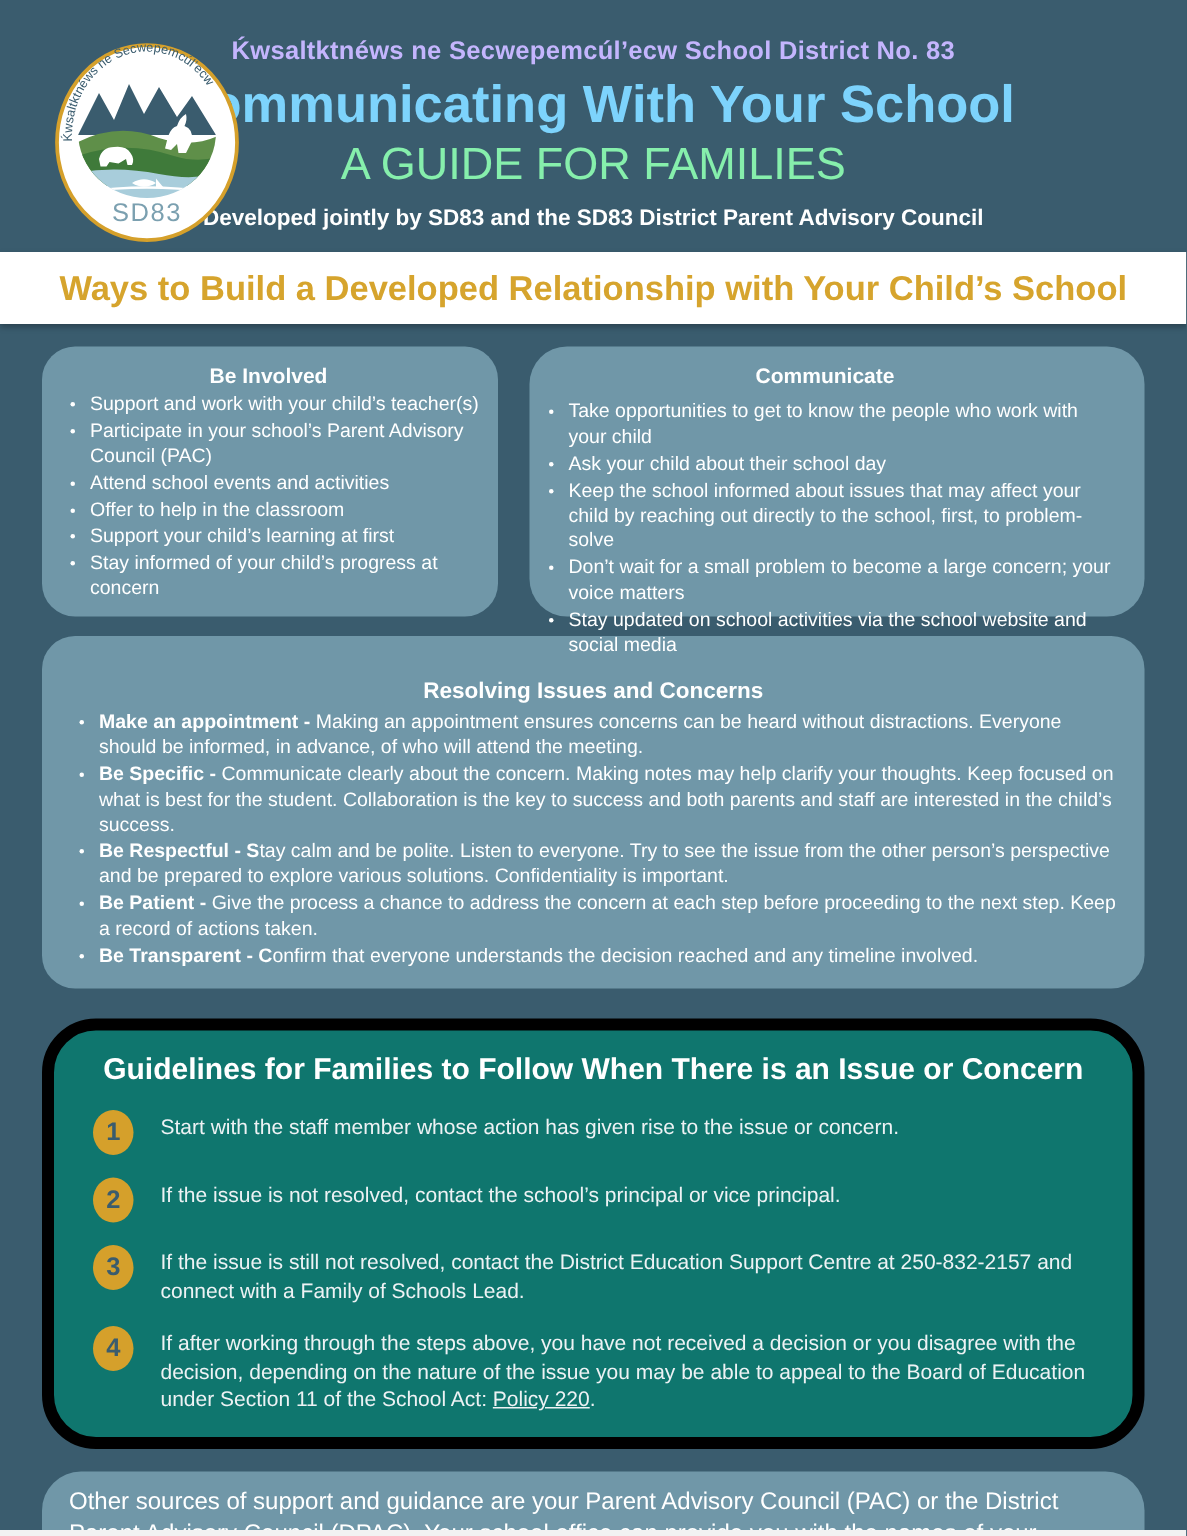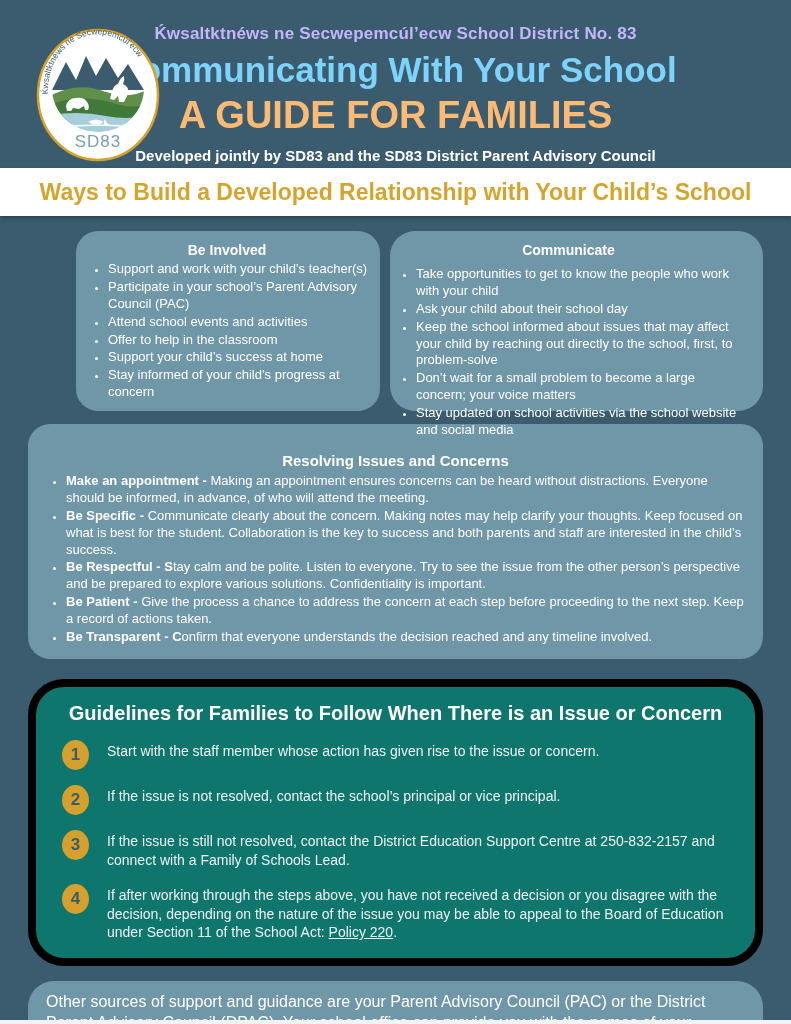--- a/index.html
+++ b/index.html
@@ -12,32 +12,32 @@
   .page{
     position:relative;width:791px;height:1024px;
     background:#3a5c6e;overflow:hidden;
   }
   
   .header{position:relative;height:168px;background:#3a5c6e;}
   .logo{position:absolute;left:36px;top:28px;width:124px;height:134px;}
   .header-text{padding-top:24px;text-align:center;}
   .district-line{color:#c4b5fd;font-weight:bold;font-size:17px;letter-spacing:.2px;}
   .main-title{color:#7dd3fc;font-weight:bold;font-size:35px;line-height:1.22;margin-top:5px;}
-  .sub-title{color:#fdba74;font-weight:bold;font-size:38px;line-height:1.22;}
+  .sub-title{color:#86efac;font-weight:normal;font-size:30px;line-height:1.22;}
   .dev-line{color:#ffffff;font-weight:bold;font-size:15px;margin-top:9px;}
   
   .banner{
     height:48px;background:#ffffff;display:flex;align-items:center;justify-content:center;
     box-shadow:0 2px 4px rgba(0,0,0,.28);position:relative;z-index:2;
   }
   .banner-title{color:#d6a42d;font-weight:bold;font-size:23px;}
   
   .content{padding:0 28px;}
   .panel{background:#7097a8;color:#ffffff;box-sizing:border-box;}
-  .two-col{display:flex;gap:10px;margin-top:15px;height:180px;margin-left:48px;}
+  .two-col{display:flex;gap:21px;margin-top:15px;height:180px;}
   .box-left{width:304px;border-radius:22px;padding:9px 10px 8px 8px;}
   .box-right{flex:1;border-radius:25px;padding:9px 18px 8px 2px;}
   .panel-title{text-align:center;font-weight:bold;font-size:14px;margin:2px 0 3px;}
   ul.bullets{margin:2px 0 0;padding-left:24px;list-style:disc;}
   ul.bullets li{font-size:13px;line-height:1.3;margin-bottom:1px;}
   ul.bullets li::marker{font-size:11px;}
   .resolving{margin-top:13px;border-radius:22px;padding:9px 16px 12px;}
   .resolving ul.bullets{padding-left:22px;margin-top:4px;}
   .resolving li{font-size:13.5px;line-height:1.5;margin-bottom:1px;}
   .resolving .lead{font-weight:bold;}
@@ -105,21 +105,21 @@
   <div class="content">
 
     <div class="two-col">
       <div class="panel box-left">
         <div class="panel-title">Be Involved</div>
         <ul class="bullets">
           <li>Support and work with your child’s teacher(s)</li>
           <li>Participate in your school’s Parent Advisory Council (PAC)</li>
           <li>Attend school events and activities</li>
           <li>Offer to help in the classroom</li>
-          <li>Support your child’s success at home</li>
+          <li>Support your child’s learning at first</li>
           <li>Stay informed of your child’s progress at concern</li>
         </ul>
       </div>
 
       <div class="panel box-right">
         <div class="panel-title">Communicate</div>
         <ul class="bullets" style="margin-top:8px;">
           <li>Take opportunities to get to know the people who work with your child</li>
           <li>Ask your child about their school day</li>
           <li>Keep the school informed about issues that may affect your child by reaching out directly to the school, first, to problem-solve</li>

